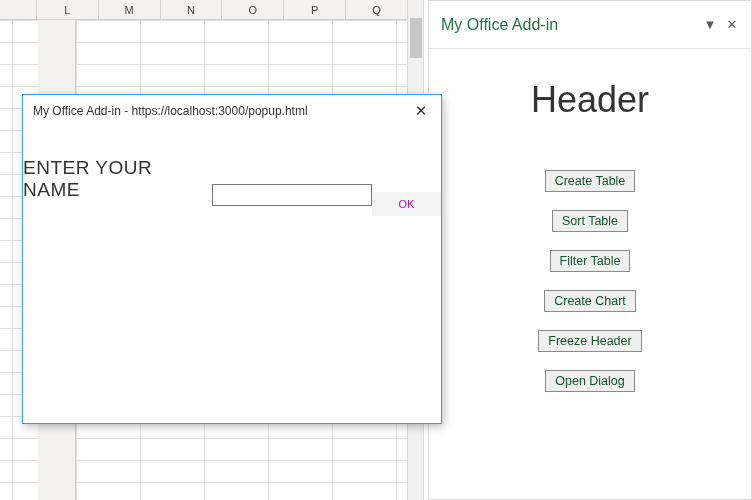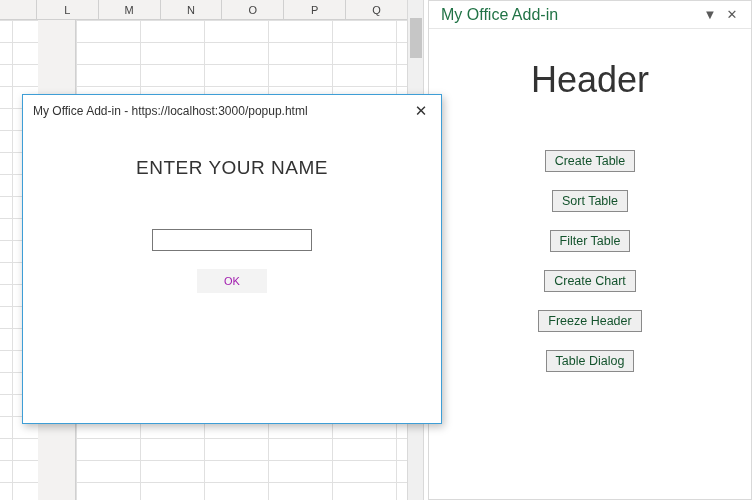--- a/index.html
+++ b/index.html
@@ -63,21 +63,21 @@
   .sheet-inner { position: relative; width: 408px; height: 100%; }
   
   .pane {
     position: absolute;
     right: 0; top: 0;
     width: 324px; height: 500px;
     border: 1px solid #d9d9d9;
     background: #fff;
   }
   .pane-head {
-    height: 28px;
+    height: 48px;
     display: flex;
     align-items: center;
     padding: 0 8px 0 12px;
     color: #217346;
     font-size: 16px;
     border-bottom: 1px solid #e6e6e6;
   }
   .pane-head .title { flex: 1; }
   .pane-head .ico {
     width: 22px; text-align: center; color: #5a5a5a; font-size: 13px;
@@ -121,21 +121,21 @@
     height: 32px;
     padding: 0 6px 0 10px;
     font-size: 12px;
     color: #333;
   }
   .popup-title .pt-text { flex: 1; overflow: hidden; white-space: nowrap; text-overflow: ellipsis; }
   .popup-title .close {
     width: 28px; text-align: center; font-size: 15px; cursor: pointer; color: #333;
   }
   .popup-body {
-    display: flex; flex-direction: column; align-items: center;
+    display: flex; flex-direction: row; align-items: center;
     padding-top: 30px;
   }
   .prompt {
     font-size: 19px;
     font-weight: 300;
     letter-spacing: 0.5px;
     color: #333;
     margin-bottom: 50px;
   }
   .name-input {
@@ -185,21 +185,21 @@
     <span class="ico">▼</span>
     <span class="ico">✕</span>
   </div>
   <div class="pane-body">
     <div class="welcome">Header</div>
     <button class="btn">Create Table</button>
     <button class="btn">Sort Table</button>
     <button class="btn">Filter Table</button>
     <button class="btn">Create Chart</button>
     <button class="btn">Freeze Header</button>
-    <button class="btn">Table Dialog</button>
+    <button class="btn">Open Dialog</button>
   </div>
 </div>
 
 <div class="popup">
   <div class="popup-title">
     <span class="pt-text">My Office Add-in - https://localhost:3000/popup.html</span>
     <span class="close">✕</span>
   </div>
   <div class="popup-body">
     <div class="prompt">ENTER YOUR NAME</div>

